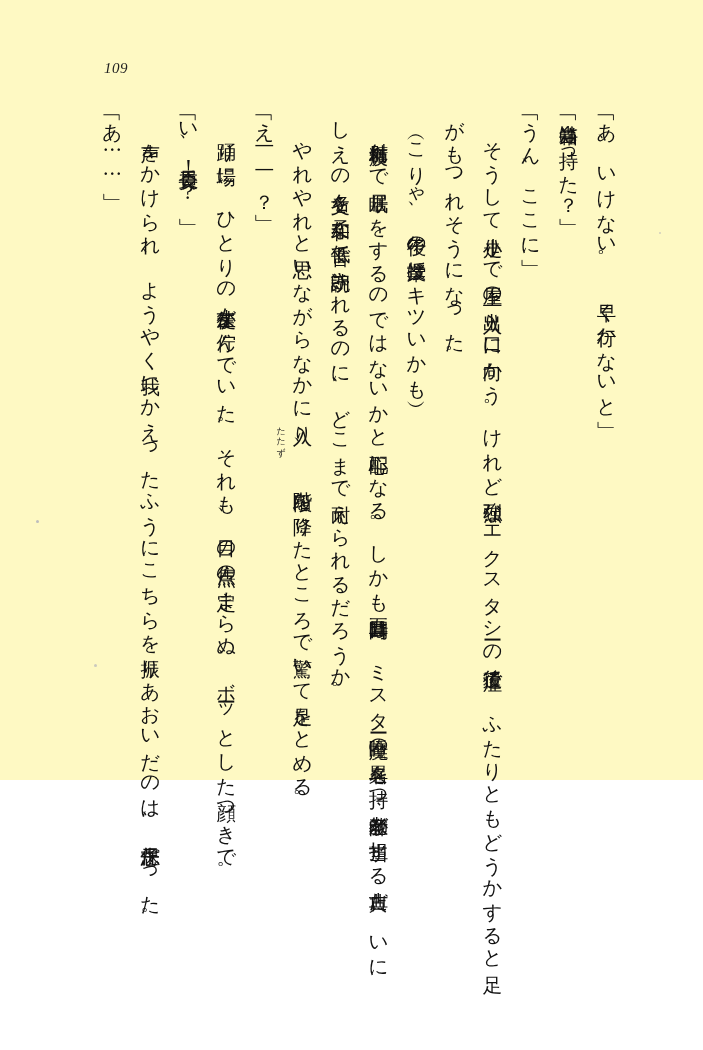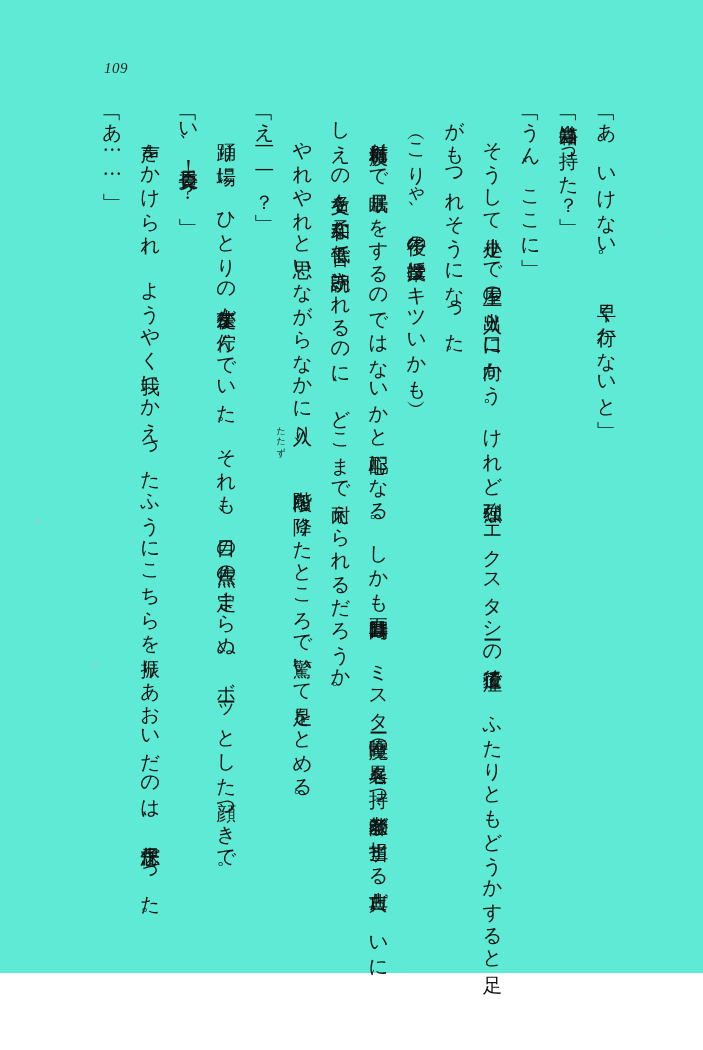--- a/index.html
+++ b/index.html
@@ -13,22 +13,22 @@
     position: relative;
     font-family: "Liberation Serif", "DejaVu Serif", serif;
     color: #1a1a1a;
     overflow: hidden;
   }
 
   .page {
     position: absolute;
     left: 0; top: 0;
     width: 703px;
-    height: 973px;
-    background: #5eead4;
+    height: 780px;
+    background: #fef9c3;
   }
 
   
   .page-number {
     position: absolute;
     left: 104px;
     top: 60px;
     font-size: 15px;
     font-style: italic;
     font-family: "Liberation Serif", "DejaVu Serif", serif;

